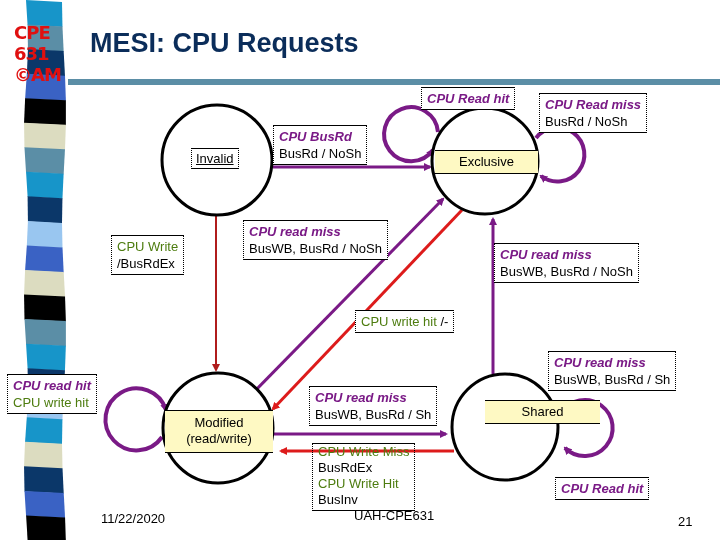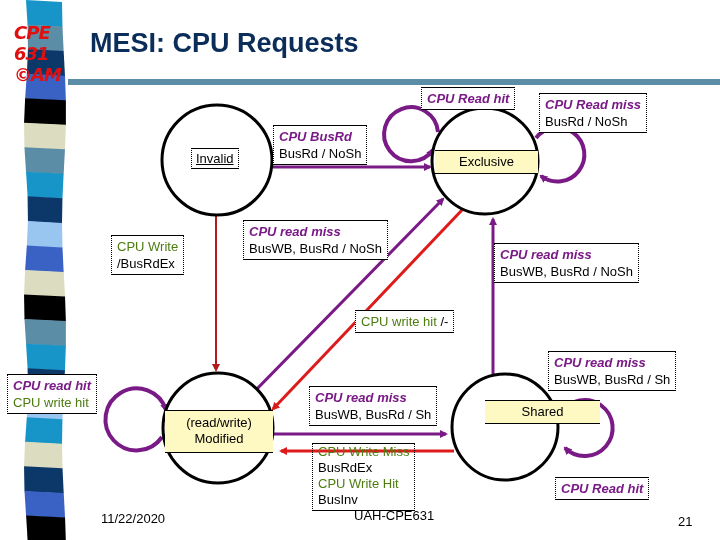--- a/index.html
+++ b/index.html
@@ -1,18 +1,18 @@
 <!DOCTYPE html>
 <html><head>
 <meta charset="utf-8">
 <style>
   html, body { margin: 0; padding: 0; }
   body { width: 720px; height: 540px; position: relative; background: #ffffff; overflow: hidden; font-family: "Liberation Sans", sans-serif; }
   .stripe { position: absolute; left: 0; top: 0; width: 70px; height: 540px; }
-  .logo { position: absolute; left: 14px; top: 22px; color: #e01010; font-family: "DejaVu Sans", sans-serif; font-size: 18px; font-weight: bold; line-height: 21px; font-style: italic; letter-spacing: -1px; }
+  .logo { position: absolute; left: 14px; top: 22px; color: #e01010; font-family: "DejaVu Sans", sans-serif; font-size: 18px; font-weight: bold; line-height: 21px; letter-spacing: -1px; }
   .title { position: absolute; left: 90px; top: 28px; font-size: 27px; font-weight: bold; color: #0b2d5a; }
   .title-rule { position: absolute; left: 68px; top: 79px; width: 652px; height: 6px; background: #5b8ea6; }
   svg.diagram { position: absolute; left: 0; top: 0; width: 720px; height: 540px; }
   .box { position: absolute; background: #ffffff; border: 1px solid #000; border-left-style: dotted; border-right-style: dotted; font-size: 13px; line-height: 17px; padding: 2px 5px; box-sizing: border-box; color: #000; white-space: nowrap; }
   .box .purple { color: #7a1a86; font-weight: bold; font-style: italic; }
   .box .lblue { color: #4d7c0f; font-weight: normal; }
   .state-label { position: absolute; background: #fef9c3; border-top: 1px solid #000; border-bottom: 1px solid #000; text-align: center; font-size: 13px; line-height: 16px; color: #000; box-sizing: border-box; }
   .footer { position: absolute; font-size: 13px; color: #000; text-align: center; }
 </style>
 </head>
@@ -91,22 +91,22 @@
 
   <circle cx="217" cy="160" r="55" fill="#fff" stroke="#000" stroke-width="3"></circle>
   <circle cx="485" cy="161" r="53" fill="#fff" stroke="#000" stroke-width="3"></circle>
   <circle cx="218" cy="428" r="55" fill="#fff" stroke="#000" stroke-width="3"></circle>
   <circle cx="505" cy="427" r="53" fill="#fff" stroke="#000" stroke-width="3"></circle>
 </svg>
 
 <div class="box" style="left:191px;top:148px;padding:1px 4px;text-decoration:underline;">Invalid</div>
 <div class="state-label" style="left:435px;top:150px;width:103px;height:24px;line-height:22px;">Exclusive</div>
 <div class="state-label" style="left:165px;top:410px;width:108px;height:43px;padding-top:4px;">
+  <div>Modified</div>
   <div>(read/write)</div>
-  <div>Modified</div>
 </div>
 <div class="state-label" style="left:453px;top:400px;width:115px;height:24px;line-height:22px;margin-left:32px;">Shared</div>
 
 <div class="box" style="left:421px;top:87px;">
   <span class="purple">CPU Read hit</span>
 </div>
 <div class="box" style="left:539px;top:93px;">
   <div class="purple">CPU Read miss</div>
   <div>BusRd / NoSh</div>
 </div>

